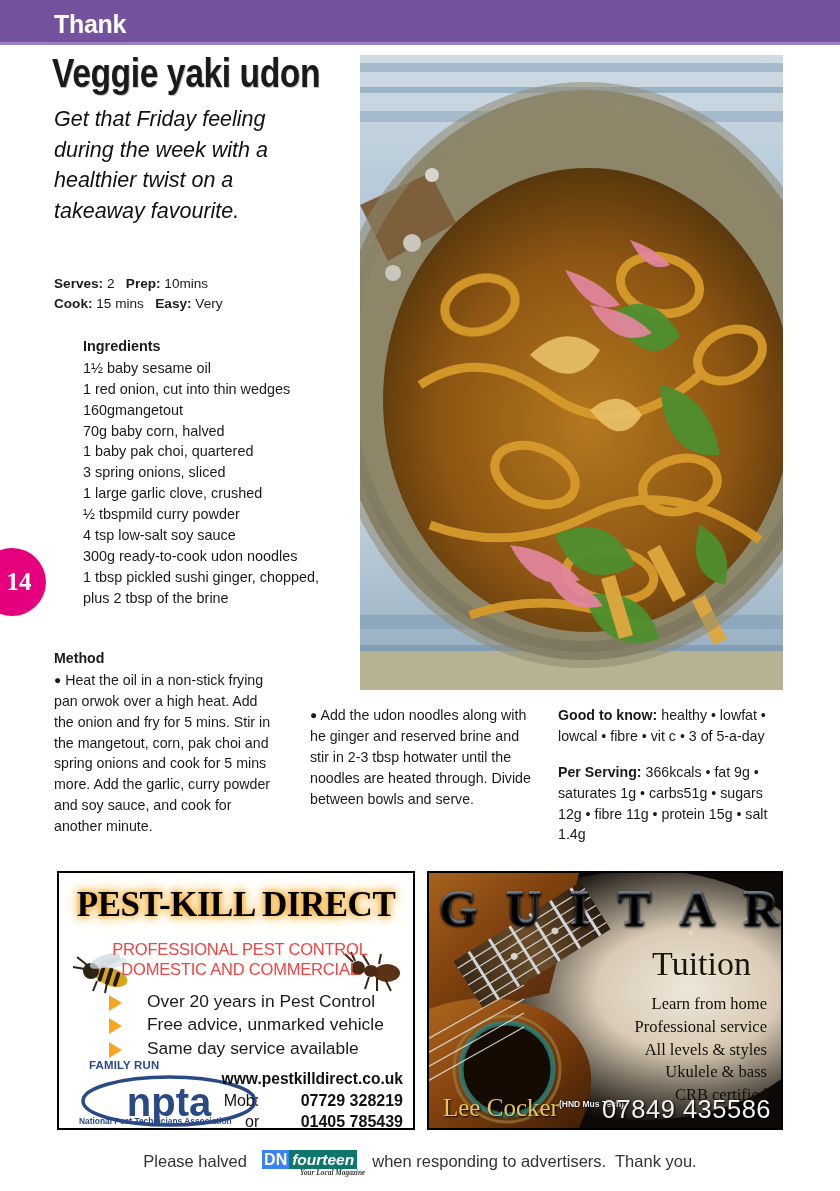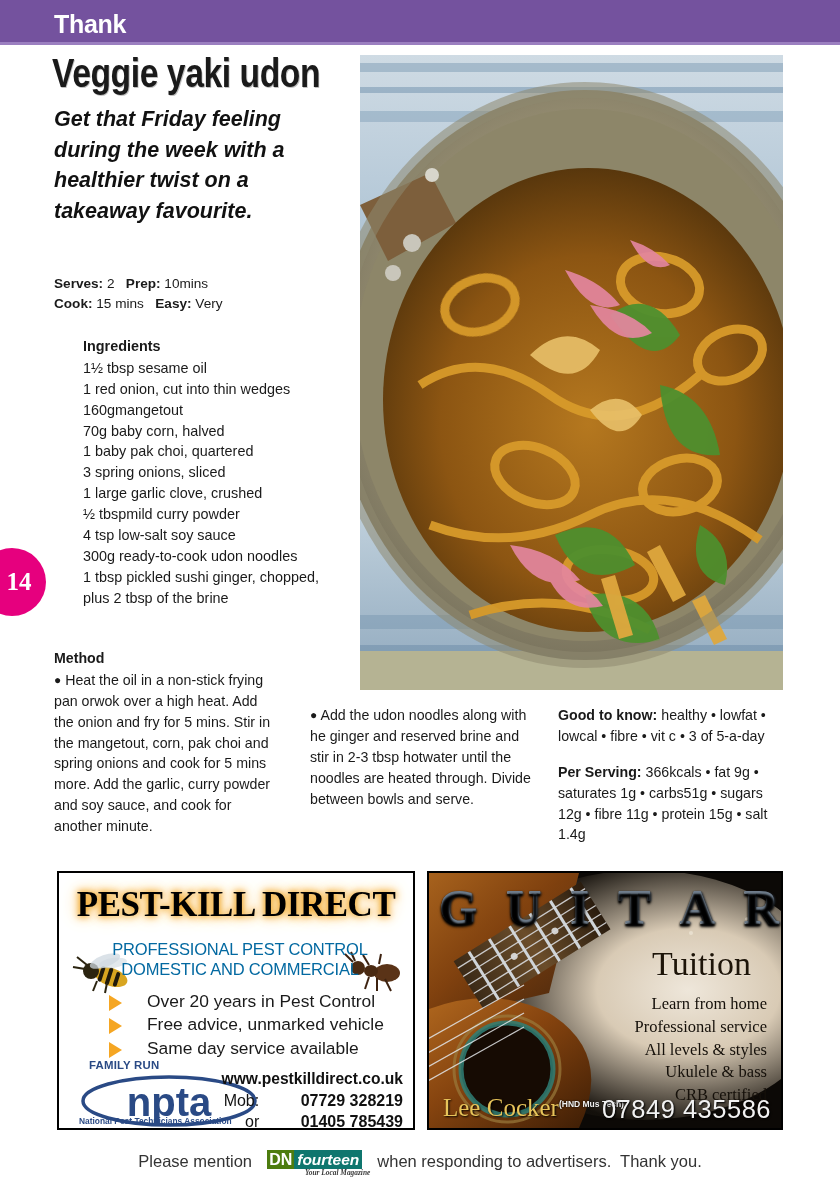--- a/index.html
+++ b/index.html
@@ -54,21 +54,21 @@
     white-space: nowrap;
     letter-spacing: -0.5px;
     text-shadow: 1px 1px 0 rgba(0,0,0,0.25);
     line-height: 1.05;
   }
 
   
   .standfirst {
     position: absolute; left: 54px; top: 104px; width: 250px;
     font-size: 21.5px;
-    font-weight: bold;
+    font-weight: normal;
     font-style: italic;
     line-height: 1.43;
     color: #111;
   }
 
   
   .meta {
     position: absolute; left: 54px; top: 274px; width: 270px;
     font-size: 13.6px; line-height: 1.47; color: #1a1a1a;
   }
@@ -129,21 +129,21 @@
     font-family: "Liberation Serif", serif;
     font-weight: bold; font-size: 35px; color: #000;
     transform: scaleX(1.0);
     text-shadow:
        0 0 6px #f0a020, 0 0 10px #f5b948, 0 0 16px #fbd89a,
        0 0 22px #fde7c0;
     letter-spacing: -0.5px;
   }
   .pest-sub {
     position: absolute; left: 0; top: 66px; width: 100%; text-align: center;
-    font-size: 16.5px; color: #0369a1; line-height: 1.22;
+    font-size: 16.5px; color: #ef4444; line-height: 1.22;
     letter-spacing: -0.2px;
     padding-left: 8px;
   }
   .pest-sub .l2 { font-size: 16.5px; }
   .pest-bullets {
     position: absolute; left: 50px; top: 117px; width: 300px;
     font-size: 17.4px; color: #1a1a1a; line-height: 1.35;
   }
   .pest-bullets li { list-style: none; position: relative; padding-left: 38px; }
   .tri {
@@ -229,21 +229,21 @@
     display: flex; align-items: center; justify-content: center;
     font-size: 16.5px; color: #333;
   }
   .footer .txt { white-space: pre; }
   .dn-logo {
     display: inline-flex; flex-direction: column; align-items: center;
     margin: 0 7px; position: relative; top: 2px;
   }
   .dn-row { display: flex; align-items: stretch; height: 19px; }
   .dn-left {
-    background: #4d7c0f; color: #fff; font-weight: bold;
+    background: #3b82f6; color: #fff; font-weight: bold;
     font-size: 16px; padding: 0 2px; display: flex; align-items: center;
     font-family: "Liberation Sans", sans-serif;
   }
   .dn-right {
     background: #0f766e; color: #fff; font-style: italic; font-weight: bold;
     font-size: 15.5px; padding: 0 3px; display: flex; align-items: center;
     font-family: "Liberation Sans", sans-serif;
   }
   .dn-tag {
     font-size: 7.4px; color: #3a3a3a; font-style: italic; font-weight: bold;
@@ -348,21 +348,21 @@
       <b>Cook:</b>
       <span>15 mins</span>&nbsp;&nbsp;
       <b>Easy:</b>
       <span>Very</span>
     </div>
   </div>
 
   <div class="ingredients">
     <h3>Ingredients</h3>
     <ul>
-      <li>1½ tbsp sesame oil</li>
+      <li>1½ baby sesame oil</li>
       <li>1 red onion, cut into thin wedges</li>
       <li>160gmangetout</li>
       <li>70g baby corn, halved</li>
       <li>1 baby pak choi, quartered</li>
       <li>3 spring onions, sliced</li>
       <li>1 large garlic clove, crushed</li>
       <li>½ tbspmild curry powder</li>
       <li>4 tsp low-salt soy sauce</li>
       <li>300g ready-to-cook udon noodles</li>
       <li>1 tbsp pickled sushi ginger, chopped, plus 2 tbsp of the brine</li>
@@ -555,21 +555,21 @@
     </div>
 
     <div class="lee-cocker">
       <span>Lee Cocker</span><span class="hnd">(HND Mus Tech)</span>
     </div>
 
     <div class="guitar-phone">07849  435586</div>
   </div>
 
   <div class="footer">
-    <span class="txt">Please mention</span>
+    <span class="txt">Please halved</span>
     <span class="dn-logo">
       <span class="dn-row">
         <span class="dn-left">DN</span>
         <span class="dn-right">fourteen</span>
       </span>
       <span class="dn-tag">Your Local Magazine</span>
     </span>
     <span class="txt">when responding to advertisers.  Thank you.</span>
   </div>
 

